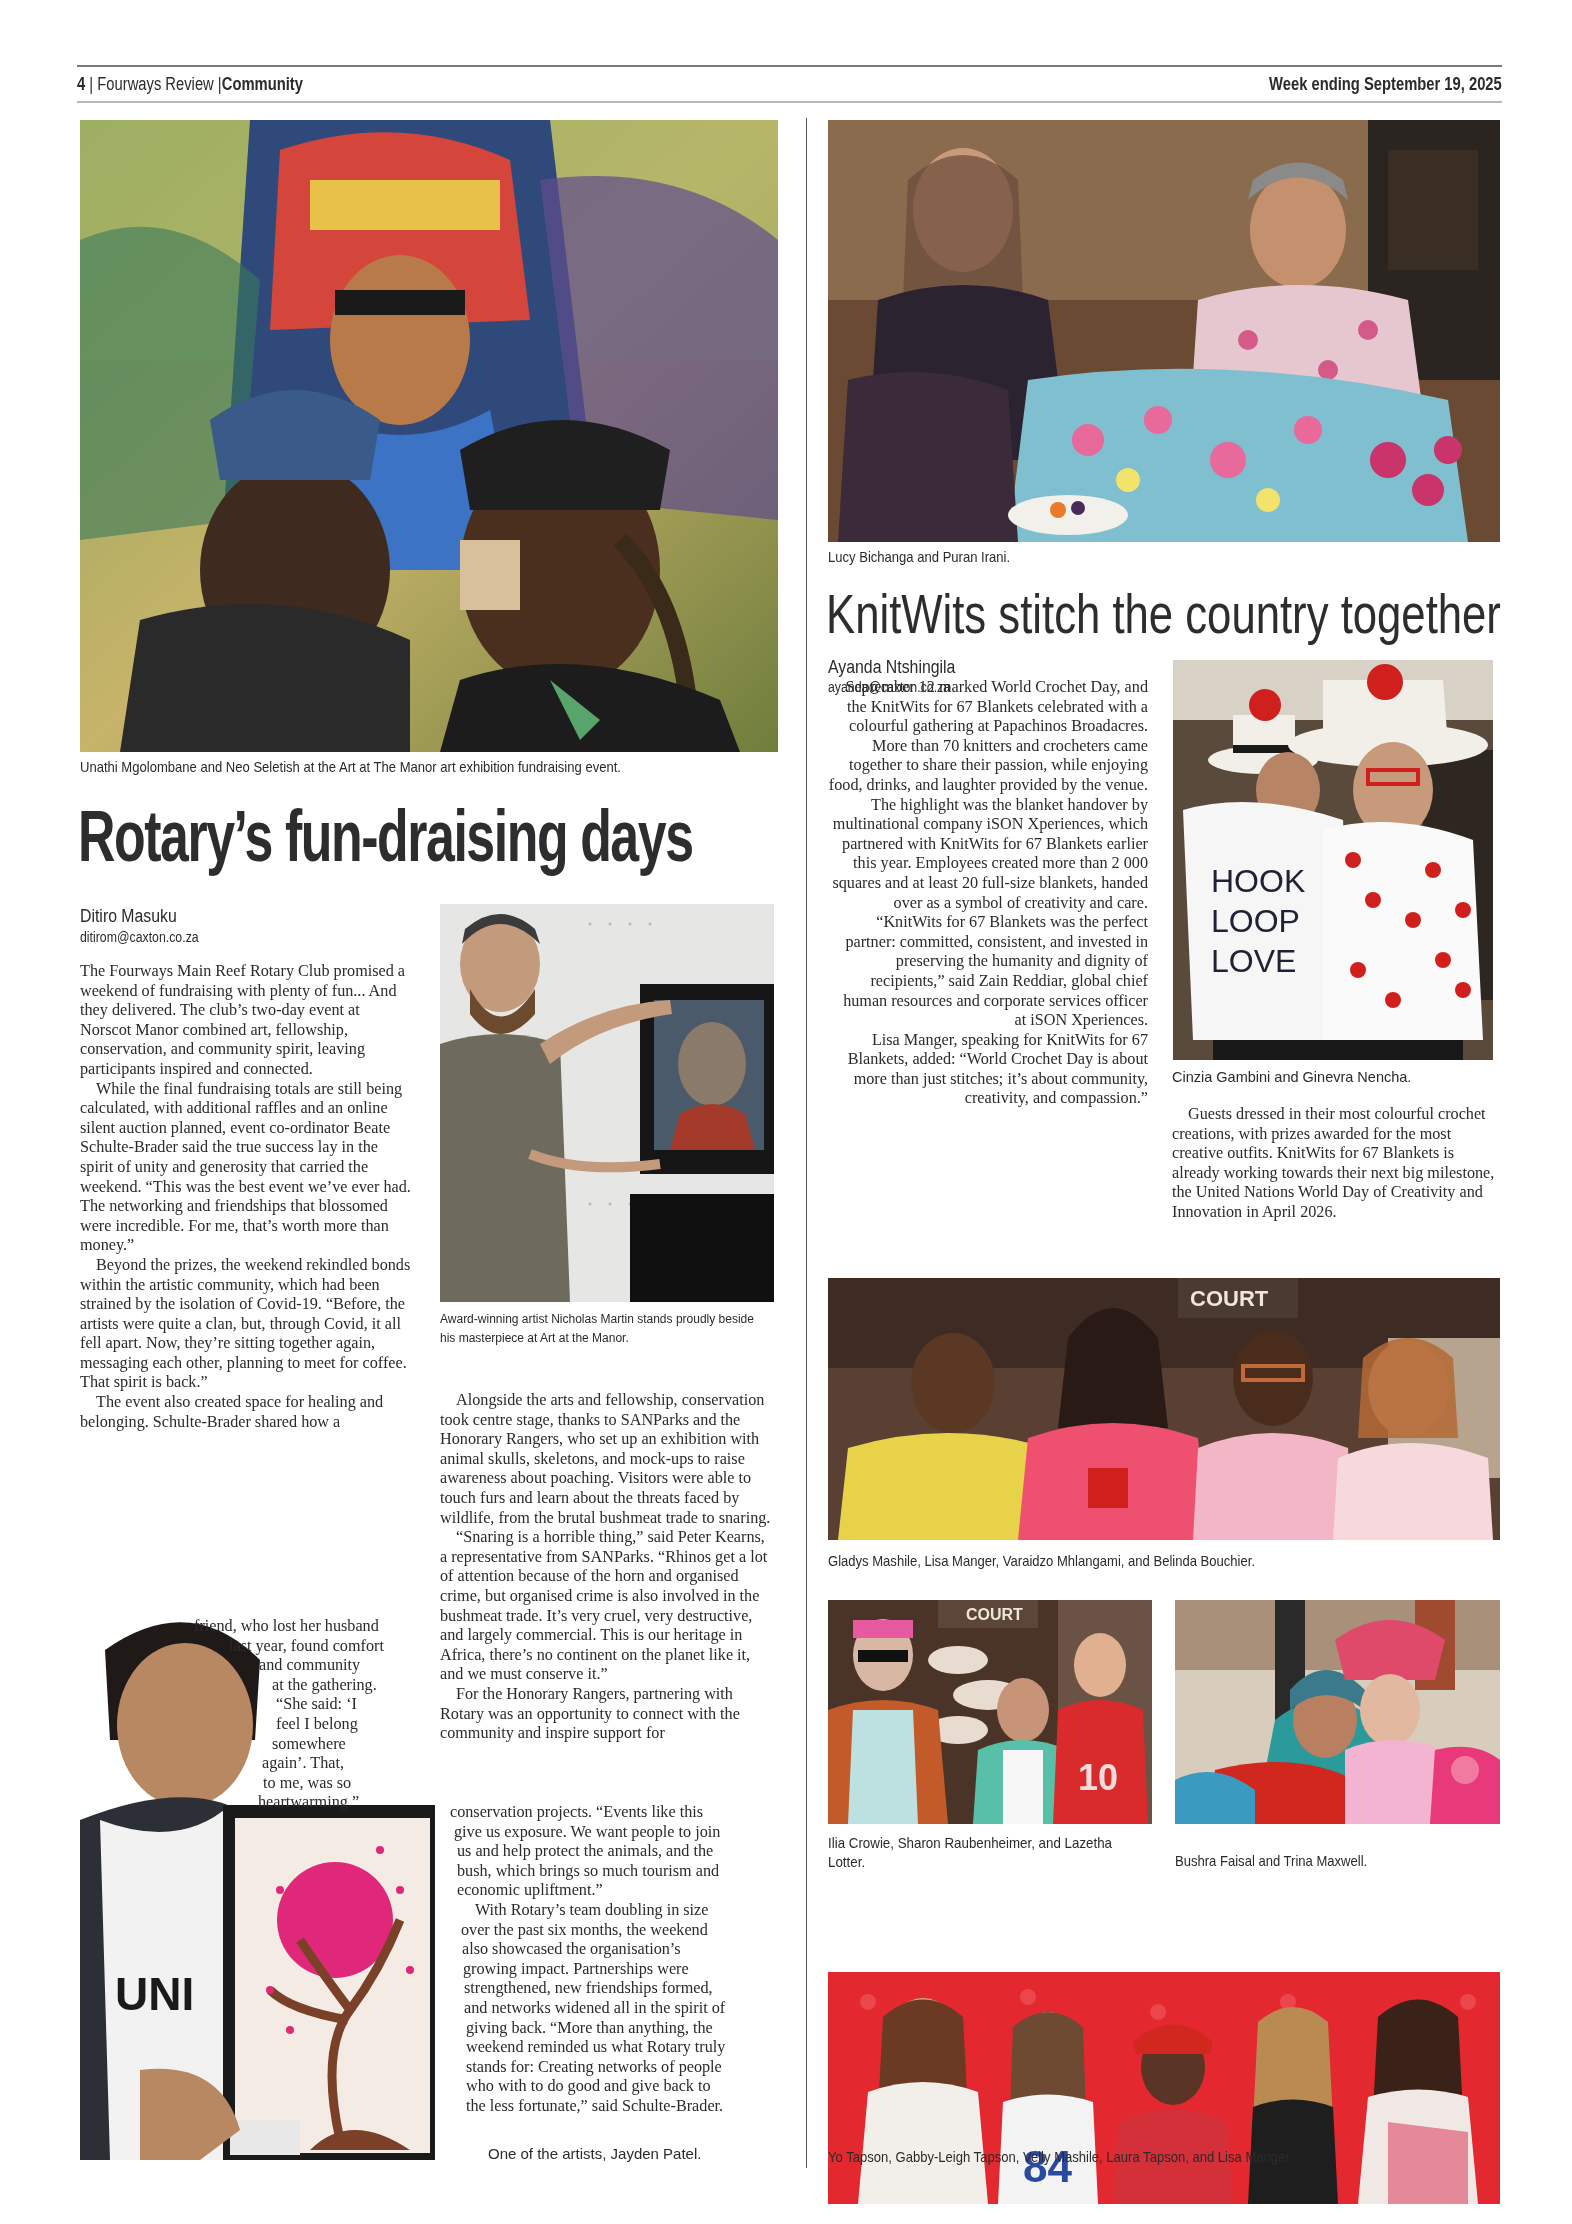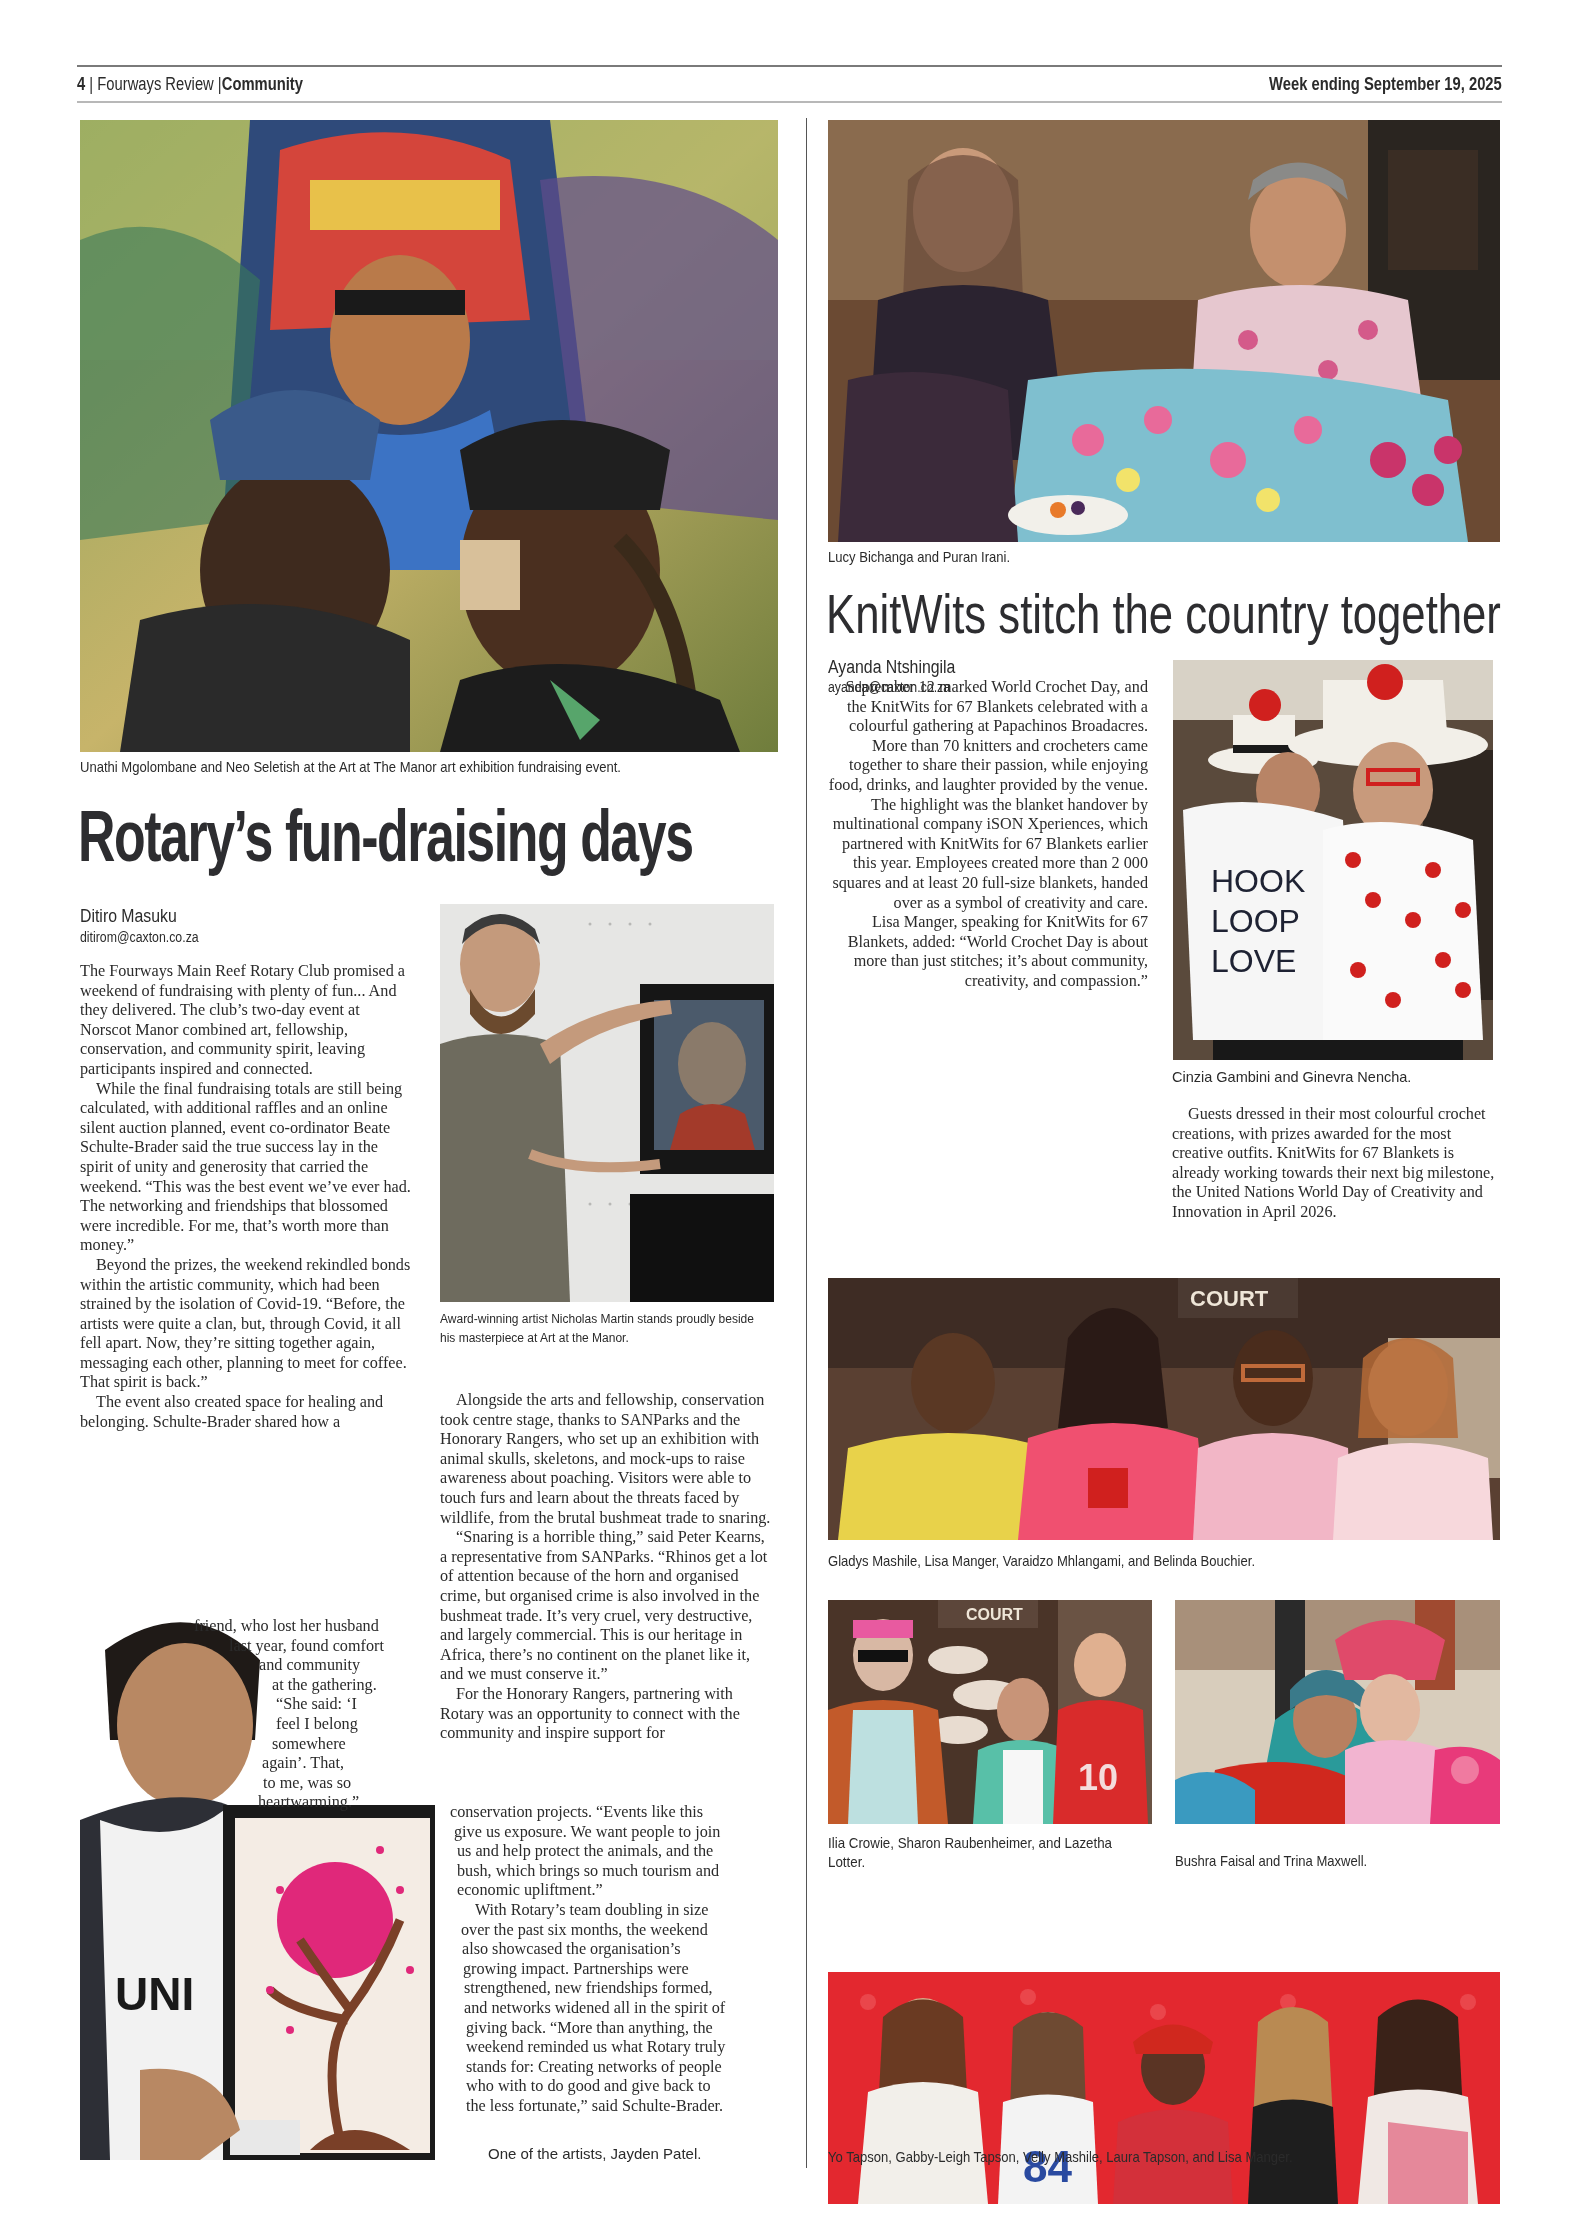--- a/index.html
+++ b/index.html
@@ -239,20 +239,21 @@
 <div class="caption" style="left:828px; top:548px; white-space:nowrap; transform:scaleX(0.9); transform-origin:left top;">Lucy Bichanga and Puran Irani.</div>
 
 <div class="headline-light" style="left:826px; top:582px;">KnitWits stitch the country together</div>
 
 <div class="byline-name" style="left:828px; top:656px;">Ayanda Ntshingila</div>
 <div class="byline-email" style="left:828px; top:678px;">ayanda@caxton.co.za</div>
 
 <div class="body-text" style="left:828px; top:678px; width:320px;text-align:right;">
   <p class="first">September 12 marked World Crochet Day, and the KnitWits for 67 Blankets celebrated with a colourful gathering at Papachinos Broadacres. More than 70 knitters and crocheters came together to share their passion, while enjoying food, drinks, and laughter provided by the venue.</p>
   <p>The highlight was the blanket handover by multinational company iSON Xperiences, which partnered with KnitWits for 67 Blankets earlier this year. Employees created more than 2 000 squares and at least 20 full-size blankets, handed over as a symbol of creativity and care.</p>
+  <p>“KnitWits for 67 Blankets was the perfect partner: committed, consistent, and invested in preserving the humanity and dignity of recipients,” said Zain Reddiar, global chief human resources and corporate services officer at iSON Xperiences.</p>
   <p>Lisa Manger, speaking for KnitWits for 67 Blankets, added: “World Crochet Day is about more than just stitches; it’s about community, creativity, and compassion.”</p>
 </div>
 
 <div class="photo" style="left:1173px; top:660px; width:320px; height:400px;">
   <svg viewBox="0 0 320 400" preserveAspectRatio="none">
     <rect width="320" height="400" fill="#5a4a3c"></rect>
     <rect x="0" y="0" width="320" height="60" fill="#d8d2c6"></rect>
     <rect x="250" y="90" width="70" height="250" fill="#2e2620"></rect>
     <ellipse cx="90" cy="100" rx="55" ry="14" fill="#f2efe8"></ellipse>
     <rect x="60" y="55" width="62" height="45" fill="#f2efe8"></rect>

